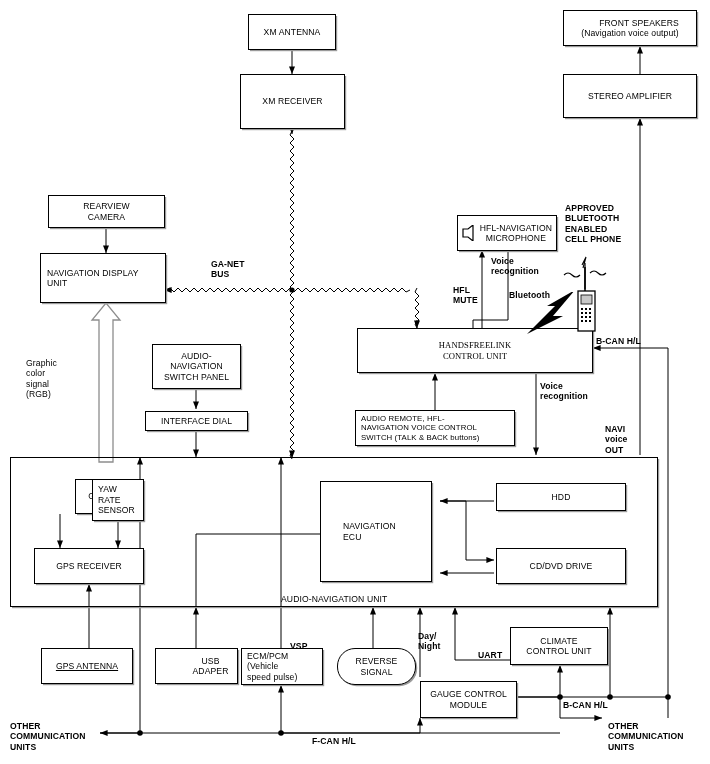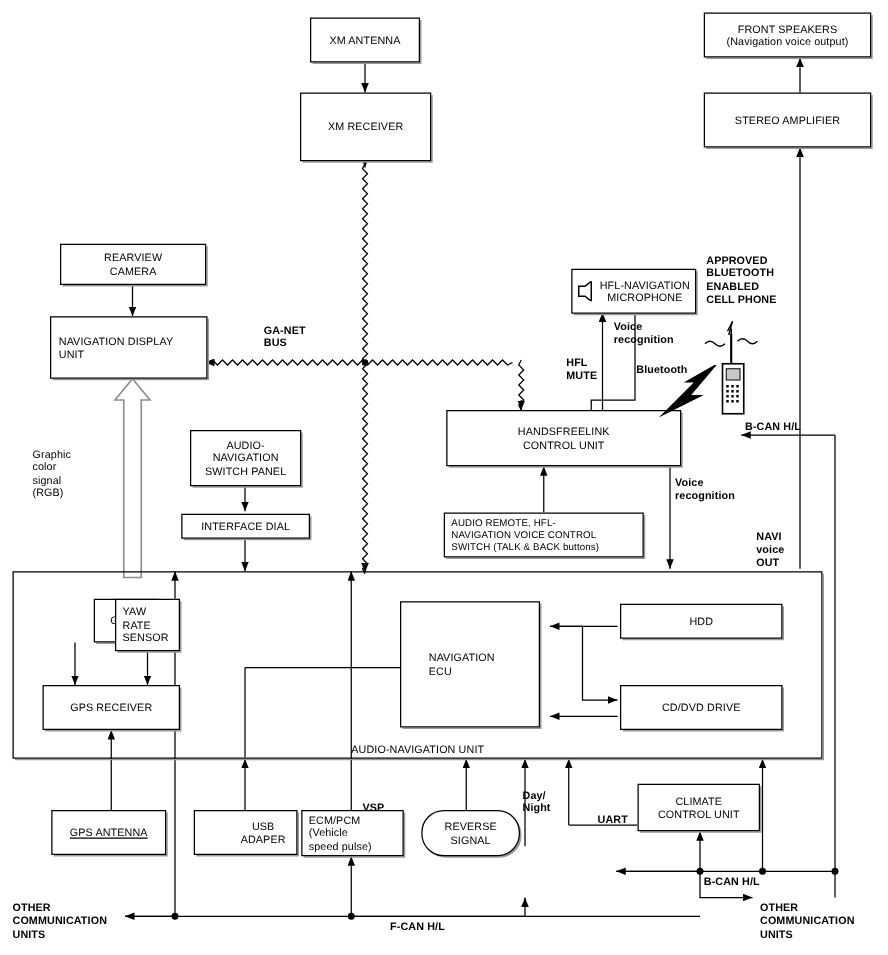--- a/index.html
+++ b/index.html
@@ -140,21 +140,21 @@
   </svg>
 
   <div class="box" style="left:248px;top:14px;width:88px;height:36px;">
     <span>XM ANTENNA</span>
     </div>
 
   <div class="box" style="left:240px;top:74px;width:105px;height:55px;">
     <span>XM RECEIVER</span>
     </div>
 
-  <div class="box" style="left:563px;top:10px;width:134px;height:36px;white-space:pre-line;">
+  <div class="box" style="left:563px;top:10px;width:134px;height:36px;white-space:pre-line;text-align:right;">
     <span>FRONT SPEAKERS
 (Navigation voice output)</span></div>
 
   <div class="box" style="left:563px;top:74px;width:134px;height:44px;">
     <span>STEREO AMPLIFIER</span>
     </div>
 
   <div class="box" style="left:48px;top:195px;width:117px;height:33px;white-space:pre-line;">
     <span>REARVIEW
 CAMERA</span></div>
@@ -172,21 +172,21 @@
     <span>INTERFACE DIAL</span>
     </div>
 
   <div class="box" style="left:457px;top:215px;width:100px;height:36px;white-space:pre-line;justify-content:flex-end;">
     <span style="padding-right:4px;">HFL-NAVIGATION
 MICROPHONE</span></div>
   <svg style="position:absolute;left:461px;top:225px;width:16px;height:16px;">
     <path d="M2,4 L2,12 L7,12 L12,16 L12,0 L7,4 Z" fill="#fff" stroke="#000" stroke-width="1.2"></path>
   </svg>
 
-  <div class="box" style="left:357px;top:328px;width:188px;height:45px;white-space:pre-line;">
+  <div class="box" style="left:357px;top:328px;width:236px;height:45px;white-space:pre-line;font-family:Liberation Serif, serif;">
     <span>HANDSFREELINK
 CONTROL UNIT</span></div>
 
   <div class="box" style="left:355px;top:410px;width:160px;height:36px;white-space:pre-line;text-align:left;justify-content:flex-start;font-size:7.8px;">
     <span style="padding-left:5px;">AUDIO REMOTE, HFL-
 NAVIGATION VOICE CONTROL
 SWITCH (TALK &amp; BACK buttons)</span></div>
 
   <div class="bigbox" style="left:10px;top:457px;width:648px;height:150px;"></div>
   <div class="lbl" style="left:281px;top:594px;">AUDIO-NAVIGATION UNIT</div>
@@ -226,20 +226,23 @@
 
   <div class="box" style="left:241px;top:648px;width:82px;height:37px;white-space:pre-line;text-align:left;justify-content:flex-start;">
     <span style="padding-left:5px;">ECM/PCM
 (Vehicle
 speed pulse)</span></div>
 
   <div class="box" style="left:337px;top:648px;width:79px;height:37px;white-space:pre-line;border-radius:18px;">
     <span>REVERSE
 SIGNAL</span></div>
 
+  <div class="box" style="left:420px;top:681px;width:97px;height:37px;white-space:pre-line;">
+    <span>GAUGE CONTROL
+MODULE</span></div>
 
   <div class="box" style="left:510px;top:627px;width:98px;height:38px;white-space:pre-line;">
     <span>CLIMATE
 CONTROL UNIT</span></div>
 
   <svg style="position:absolute;left:572px;top:288px;width:28px;height:46px;">
     <rect x="6" y="3" width="17" height="40" fill="#fff" stroke="#000" stroke-width="1.3"></rect>
     <rect x="9" y="7" width="11" height="9" fill="#c8c8c8" stroke="#000" stroke-width="0.8"></rect>
     <g fill="#000">
       <rect x="9" y="20" width="2" height="2"></rect>

